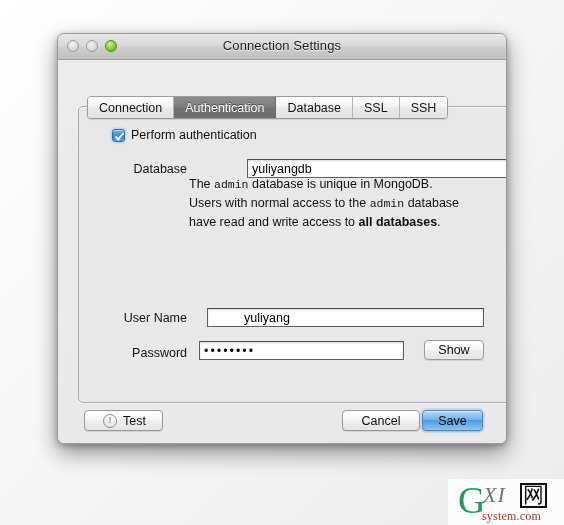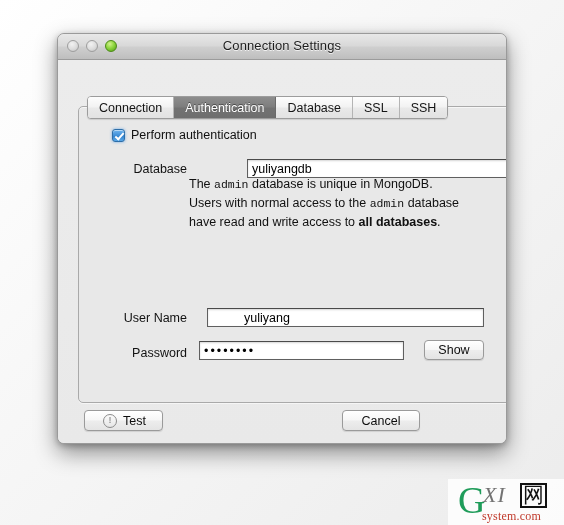--- a/index.html
+++ b/index.html
@@ -383,20 +383,23 @@
 
     <div class="pushbtn" id="btn-test">
       <span class="warn-icon">!</span>
       <span>Test</span>
     </div>
 
     <div class="pushbtn" id="btn-cancel">
       <span>Cancel</span>
     </div>
 
+    <div class="pushbtn primary" id="btn-save">
+      <span>Save</span>
+    </div>
 
   </div>
 </div>
 
 <div id="watermark">
   <div id="wm-inner">
     <span id="wm-g">G</span>
     <span id="wm-xi">XI</span>
     <span id="wm-cjk">网</span>
     <span id="wm-sys">system.com</span>

